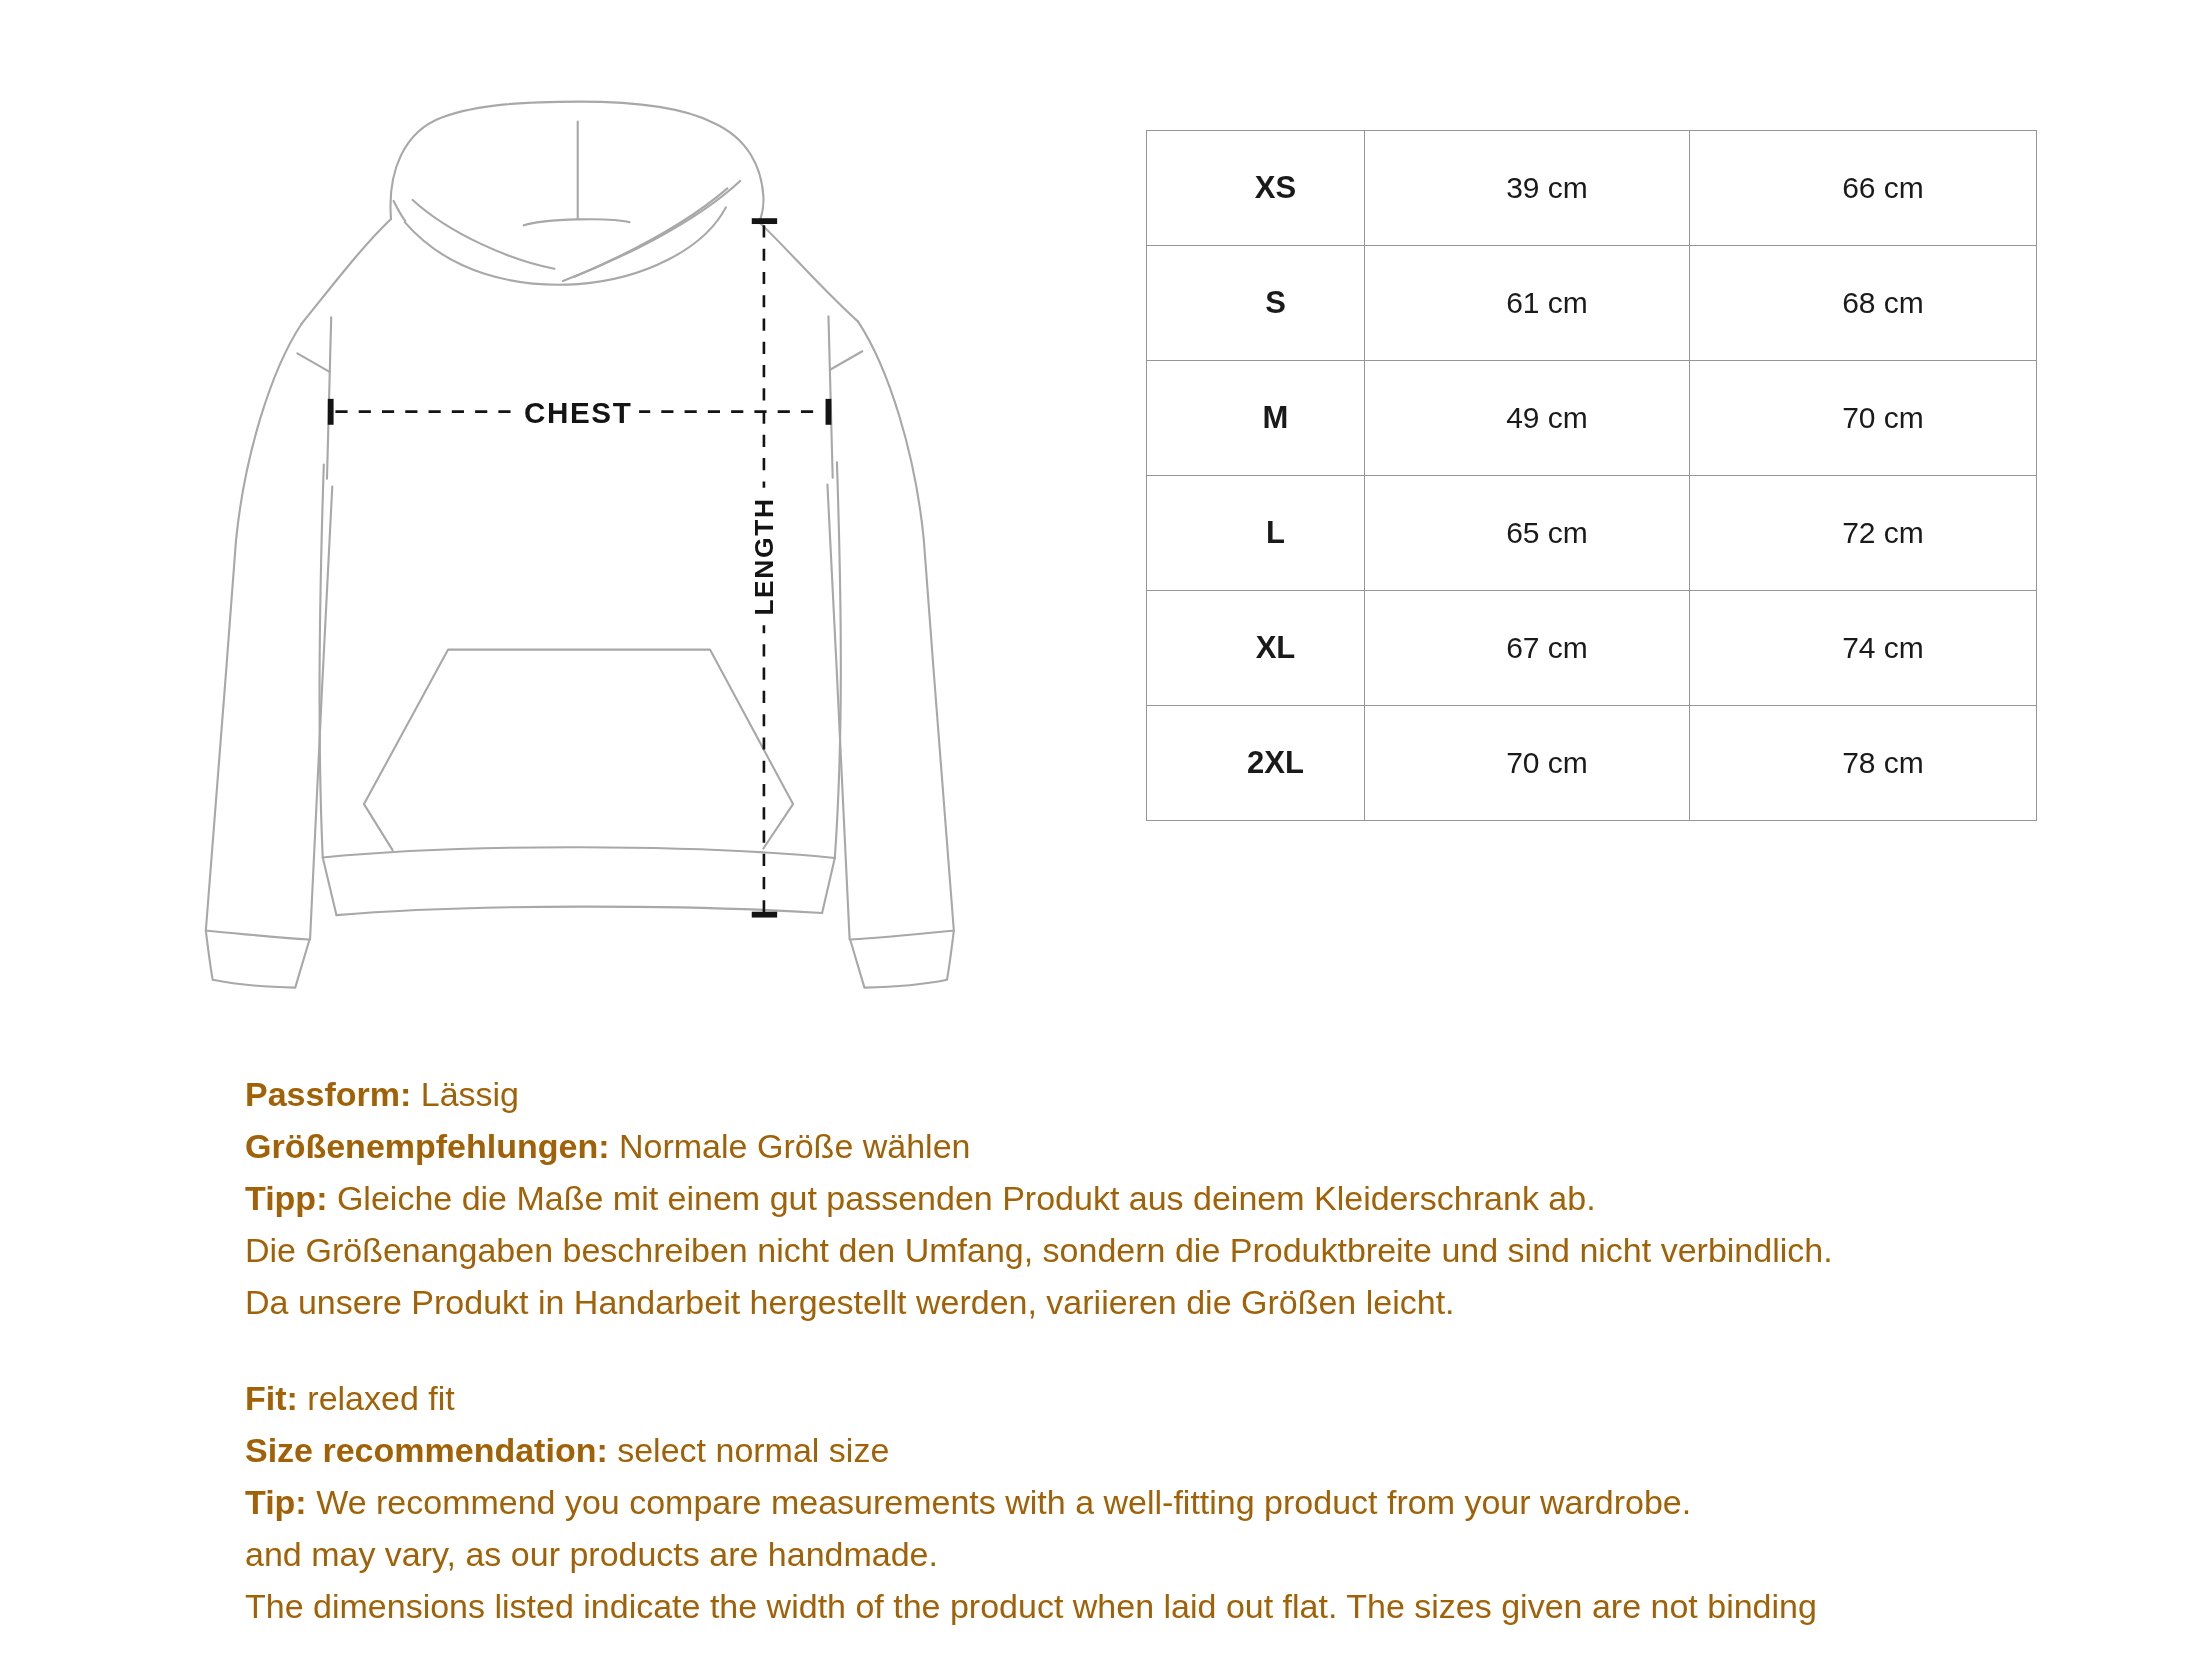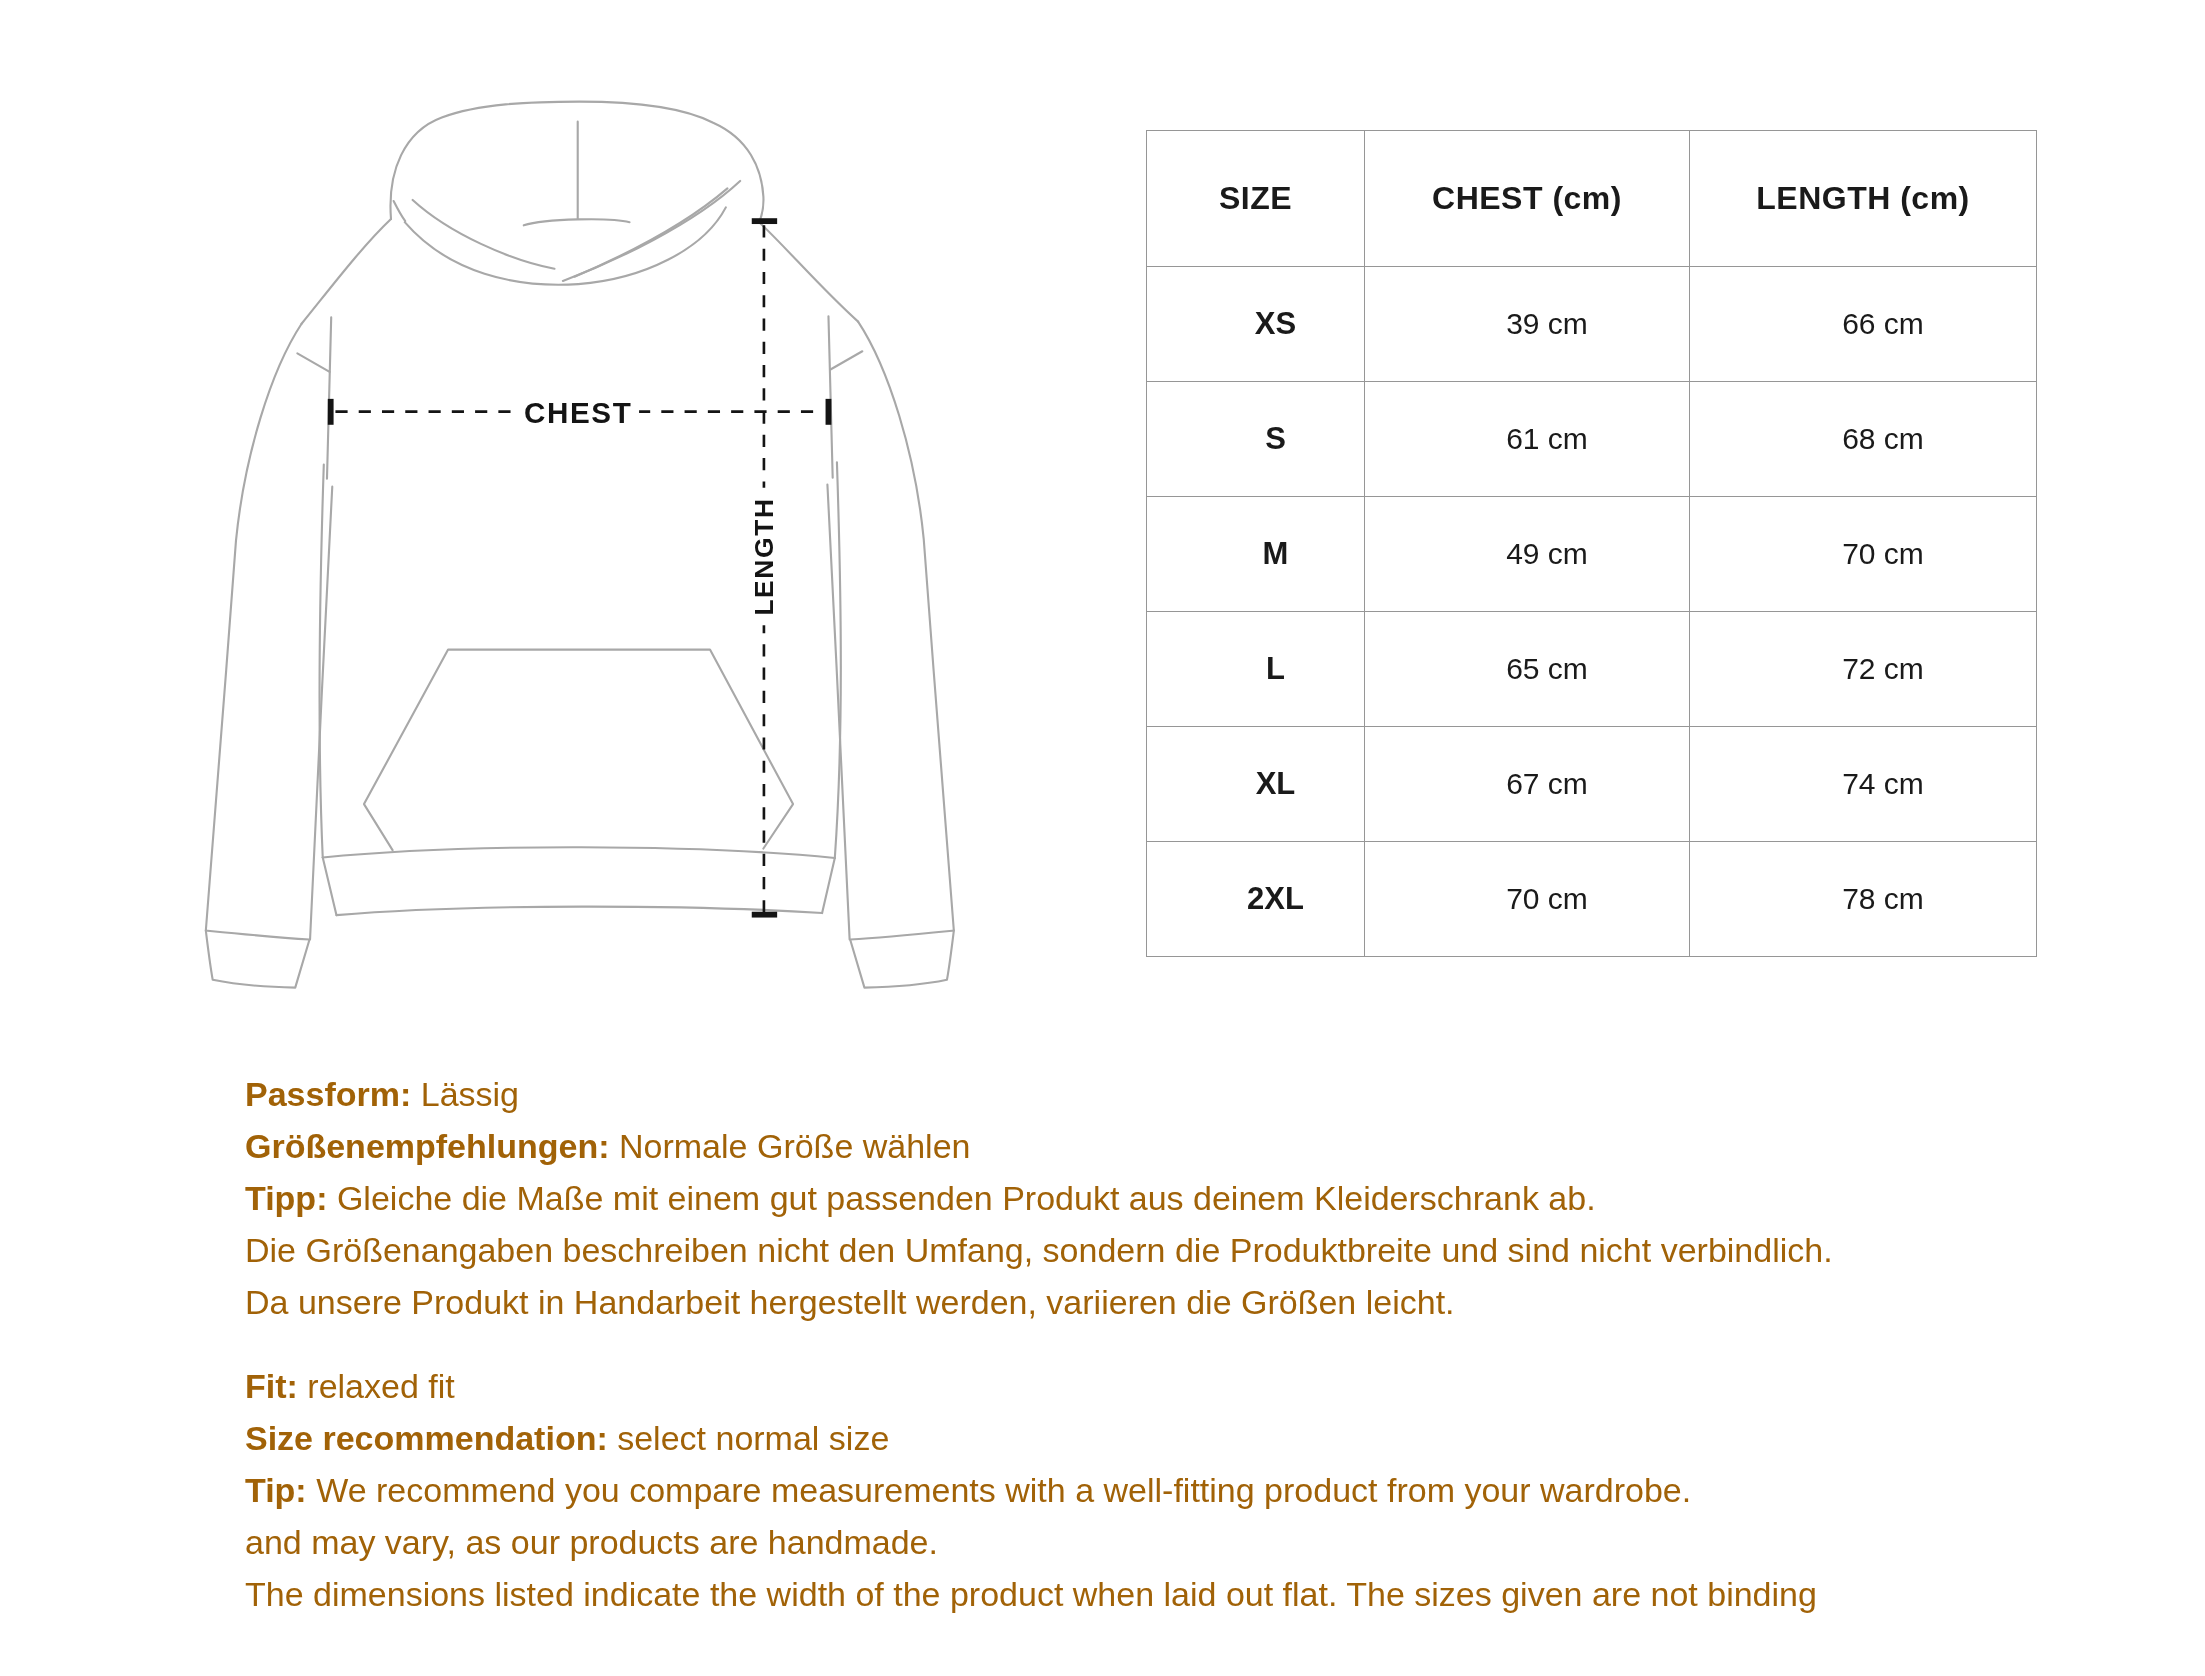--- a/index.html
+++ b/index.html
@@ -25,21 +25,21 @@
   }
   .size-table th,.size-table td{
     border:1.6px solid #969696;text-align:center;vertical-align:middle;
     padding:0;color:#1a1a1a;
   }
   .size-table th{height:135px;font-size:32px;font-weight:bold;letter-spacing:0.5px;}
   .size-table td{height:114px;font-size:30px;padding-left:40px;}
   .size-table td.sz{font-weight:bold;font-size:31px;}
   
   .notes{position:absolute;left:245px;top:1068px;font-size:34px;line-height:52px;color:#a16207;}
-  .notes .block-en{margin-top:32px;}
+  .notes .block-en{margin-top:44px;}
   .notes b{font-weight:bold;}
 </style>
 </head>
 <body>
 
 <svg class="diagram" viewBox="0 0 2100 2000">
 
   <g class="garment">
 
     <path d="M 739,414 C 732,322 765,248 835,222 C 905,196 1000,192 1095,192
@@ -106,25 +106,20 @@
   </g>
 </svg>
 
 <table class="size-table">
   <colgroup>
     <col style="width:218px">
     <col style="width:325px">
     <col style="width:347px">
   </colgroup>
   <tbody>
-      <tr>
-    <th>SIZE</th>
-    <th>CHEST (cm)</th>
-    <th>LENGTH (cm)</th>
-  </tr>
   <tr>
     <td class="sz">XS</td>
     <td>39 cm</td>
     <td>66 cm</td>
   </tr>
   <tr>
     <td class="sz">S</td>
     <td>61 cm</td>
     <td>68 cm</td>
   </tr>

